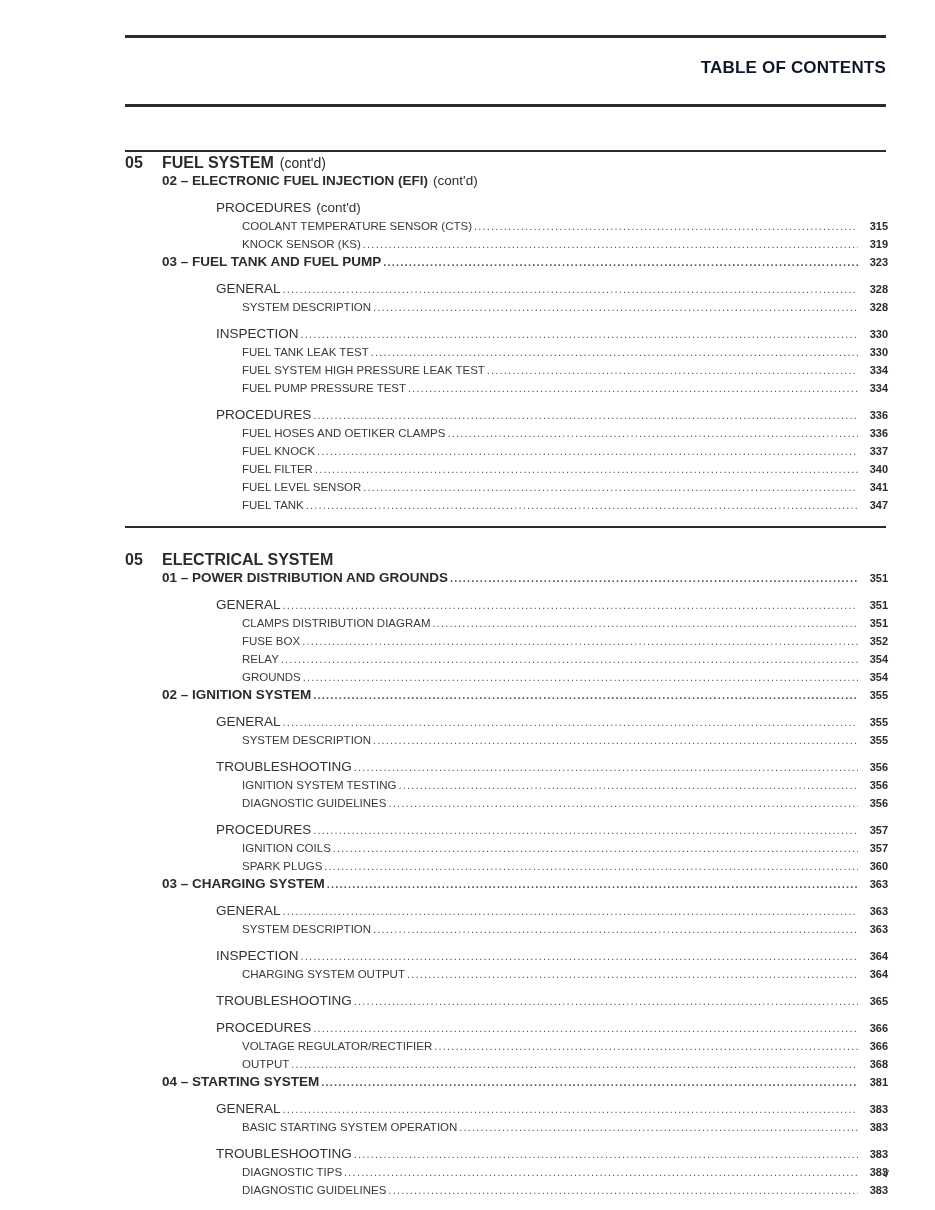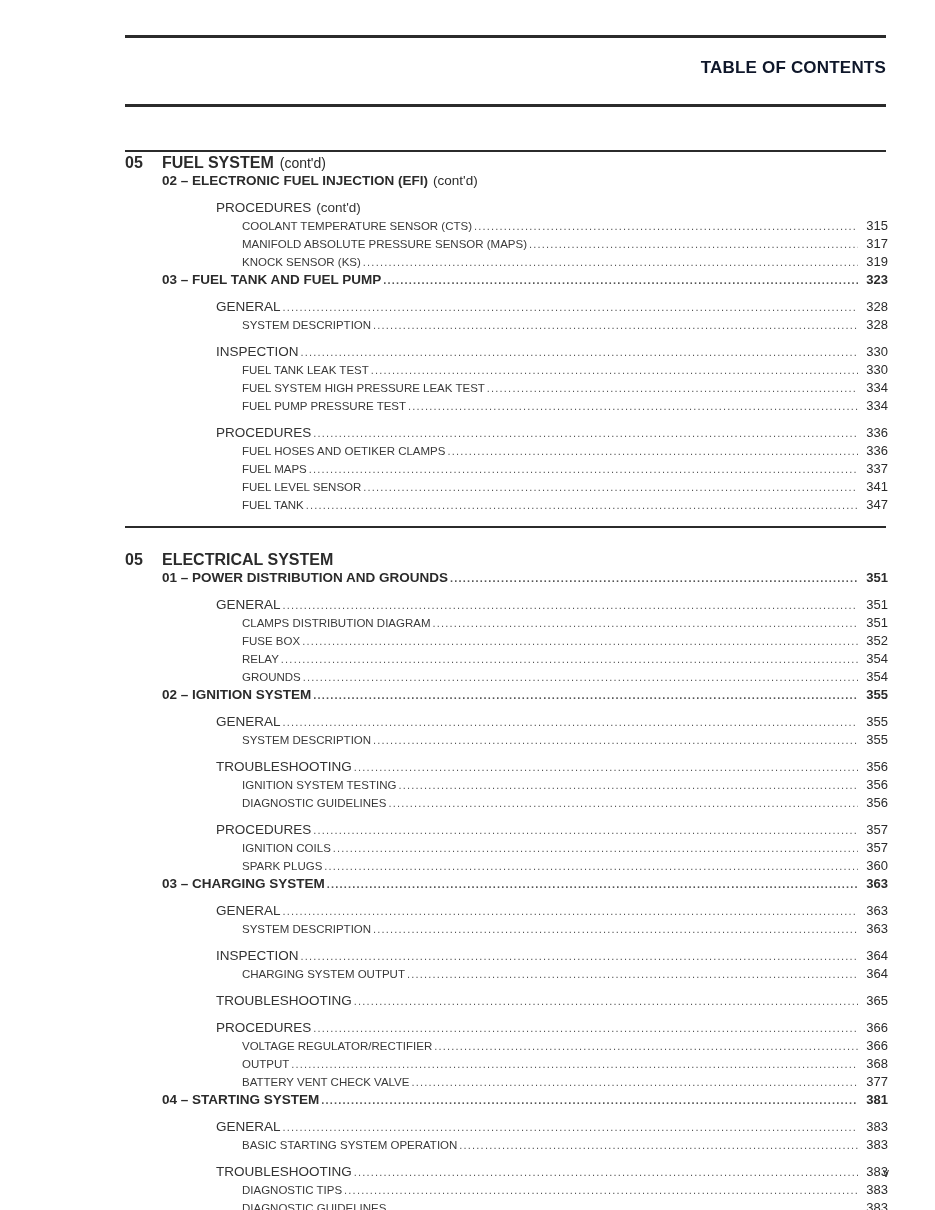--- a/index.html
+++ b/index.html
@@ -13,21 +13,21 @@
   .toc { position: absolute; left: 125px; width: 763px; }
   .toc.s1 { top: 154px; }
   .toc.s2 { top: 551px; }
   .chapter { display: flex; align-items: baseline; height: 18px; line-height: 18px; font-weight: bold; font-size: 16px; color: #2b2b2b; }
   .chapter .num { width: 37px; }
   .chapter .cont { font-weight: normal; font-size: 14px; margin-left: 6px; }
   .row { display: flex; align-items: flex-end; height: 18px; line-height: 18px; white-space: nowrap; }
   .row .label { flex: 0 0 auto; }
   .row .dots { flex: 1 1 auto; overflow: hidden; margin: 0 4px 0 2px; color: #555; letter-spacing: 1.2px; font-size: 11px; }
   .row .dots::after { content: "................................................................................................................................................................................................................................................................................................"; }
-  .row .page { flex: 0 0 auto; width: 26px; text-align: right; font-size: 13px; color: #2b2b2b; }
+  .row .page { flex: 0 0 auto; width: 26px; text-align: right; font-size: 11px; color: #2b2b2b; font-weight: bold; }
   .lvl1 { padding-left: 37px; font-weight: bold; font-size: 13.5px; color: #2b2b2b; }
   .lvl2 { padding-left: 91px; font-size: 13.5px; color: #333; margin-top: 9px; }
   .lvl3 { padding-left: 117px; font-size: 11.5px; color: #3a3a3a; }
   .nodots .dots::after { content: ""; }
   .cont-inline { font-weight: normal; margin-left: 5px; }
   .page-number { position: absolute; left: 883px; top: 1166px; font-size: 12px; color: #333; }
 </style>
 </head>
 <body>
 
@@ -52,25 +52,20 @@
         <span class="label"><span>PROCEDURES</span><span class="cont-inline">(cont'd)</span></span>
         <span class="dots"></span>
         <span class="page"></span>
       </div>
       <div class="row lvl3">
         <span class="label"><span>COOLANT TEMPERATURE SENSOR (CTS)</span></span>
         <span class="dots"></span>
         <span class="page">315</span>
       </div>
       <div class="row lvl3">
-        <span class="label"><span>MANIFOLD ABSOLUTE PRESSURE SENSOR (MAPS)</span></span>
-        <span class="dots"></span>
-        <span class="page">317</span>
-      </div>
-      <div class="row lvl3">
         <span class="label"><span>KNOCK SENSOR (KS)</span></span>
         <span class="dots"></span>
         <span class="page">319</span>
       </div>
       <div class="row lvl1">
         <span class="label"><span>03 – FUEL TANK AND FUEL PUMP</span></span>
         <span class="dots"></span>
         <span class="page">323</span>
       </div>
       <div class="row lvl2">
@@ -107,23 +102,28 @@
         <span class="label"><span>PROCEDURES</span></span>
         <span class="dots"></span>
         <span class="page">336</span>
       </div>
       <div class="row lvl3">
         <span class="label"><span>FUEL HOSES AND OETIKER CLAMPS</span></span>
         <span class="dots"></span>
         <span class="page">336</span>
       </div>
       <div class="row lvl3">
-        <span class="label"><span>FUEL MAPS</span></span>
+        <span class="label"><span>FUEL KNOCK</span></span>
         <span class="dots"></span>
         <span class="page">337</span>
+      </div>
+      <div class="row lvl3">
+        <span class="label"><span>FUEL FILTER</span></span>
+        <span class="dots"></span>
+        <span class="page">340</span>
       </div>
       <div class="row lvl3">
         <span class="label"><span>FUEL LEVEL SENSOR</span></span>
         <span class="dots"></span>
         <span class="page">341</span>
       </div>
       <div class="row lvl3">
         <span class="label"><span>FUEL TANK</span></span>
         <span class="dots"></span>
         <span class="page">347</span>
@@ -252,25 +252,20 @@
       <div class="row lvl3">
         <span class="label"><span>VOLTAGE REGULATOR/RECTIFIER</span></span>
         <span class="dots"></span>
         <span class="page">366</span>
       </div>
       <div class="row lvl3">
         <span class="label"><span>OUTPUT</span></span>
         <span class="dots"></span>
         <span class="page">368</span>
       </div>
-      <div class="row lvl3">
-        <span class="label"><span>BATTERY VENT CHECK VALVE</span></span>
-        <span class="dots"></span>
-        <span class="page">377</span>
-      </div>
       <div class="row lvl1">
         <span class="label"><span>04 – STARTING SYSTEM</span></span>
         <span class="dots"></span>
         <span class="page">381</span>
       </div>
       <div class="row lvl2">
         <span class="label"><span>GENERAL</span></span>
         <span class="dots"></span>
         <span class="page">383</span>
       </div>

